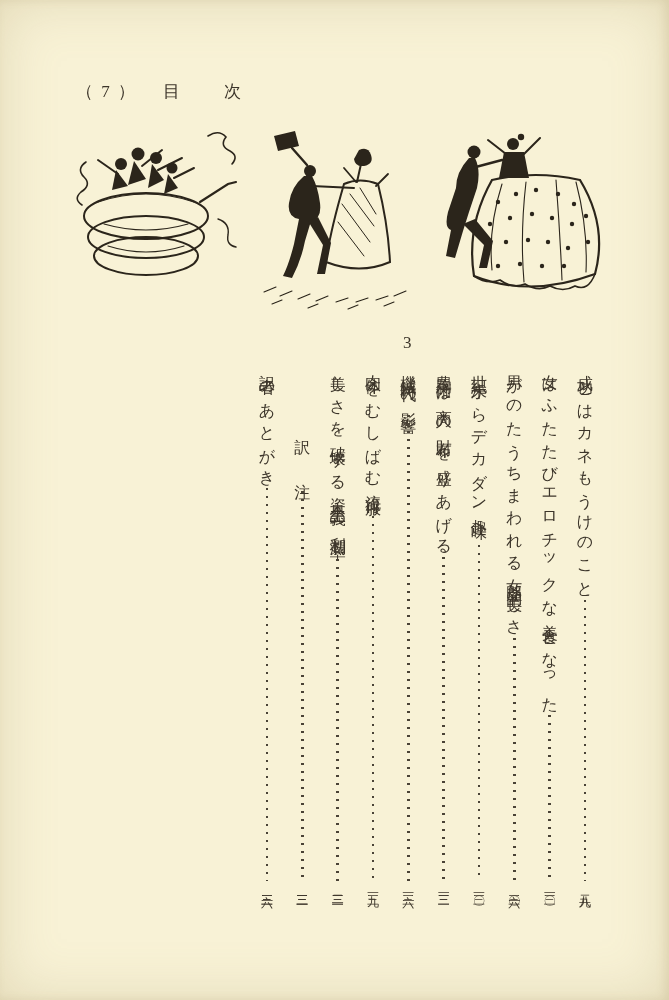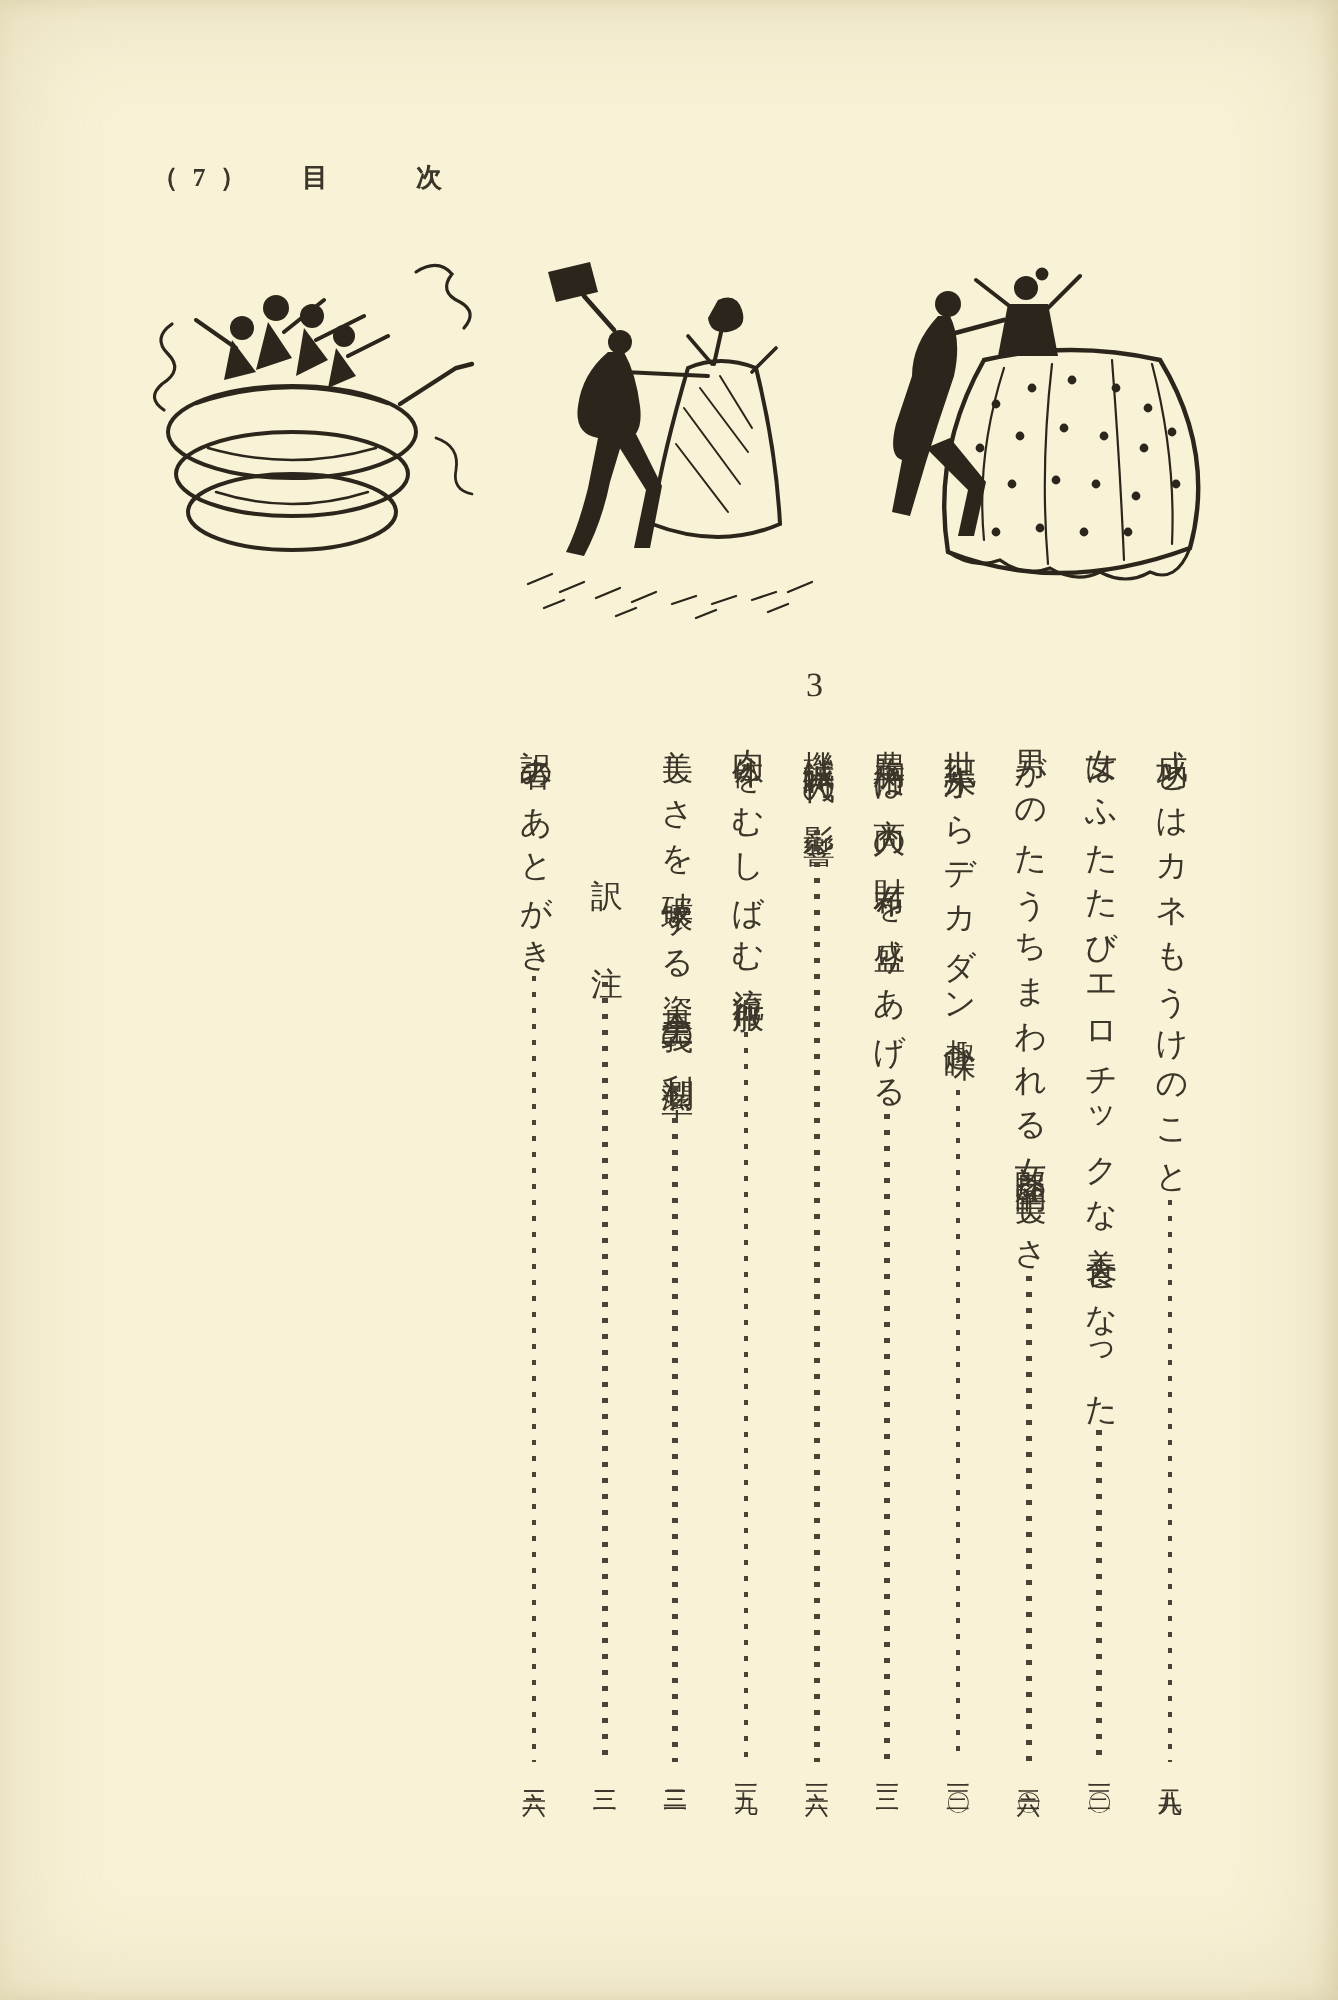--- a/index.html
+++ b/index.html
@@ -8,23 +8,22 @@
     background:#f8f2d6;
     font-family:"Liberation Serif","DejaVu Serif",serif;
     color:#3c352a;
   }
   .page-shade{
     position:absolute;inset:0;pointer-events:none;
     box-shadow:inset 0 0 55px rgba(170,150,100,0.28), inset -4px 0 10px rgba(160,140,90,0.18);
   }
   
   .header{
-    position:absolute;left:76px;top:80px;font-size:13px;letter-spacing:2px;
+    position:absolute;left:76px;top:80px;font-size:17px;letter-spacing:2px;
     white-space:nowrap;
-    font-weight:bold;
   }
   .header .folio{margin-right:26px;}
   .header .hd-title{letter-spacing:44px;}
   
   .illus{position:absolute;left:58px;top:124px;width:558px;height:192px;}
   
   .section-no{
     position:absolute;left:403px;top:333px;font-size:17px;letter-spacing:1px;
   }
   

